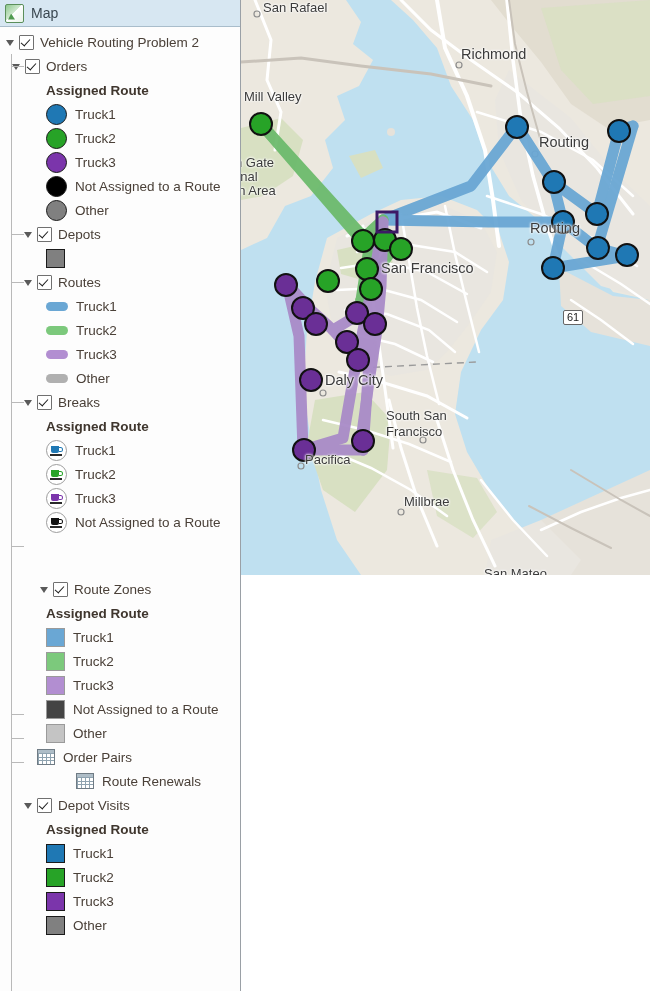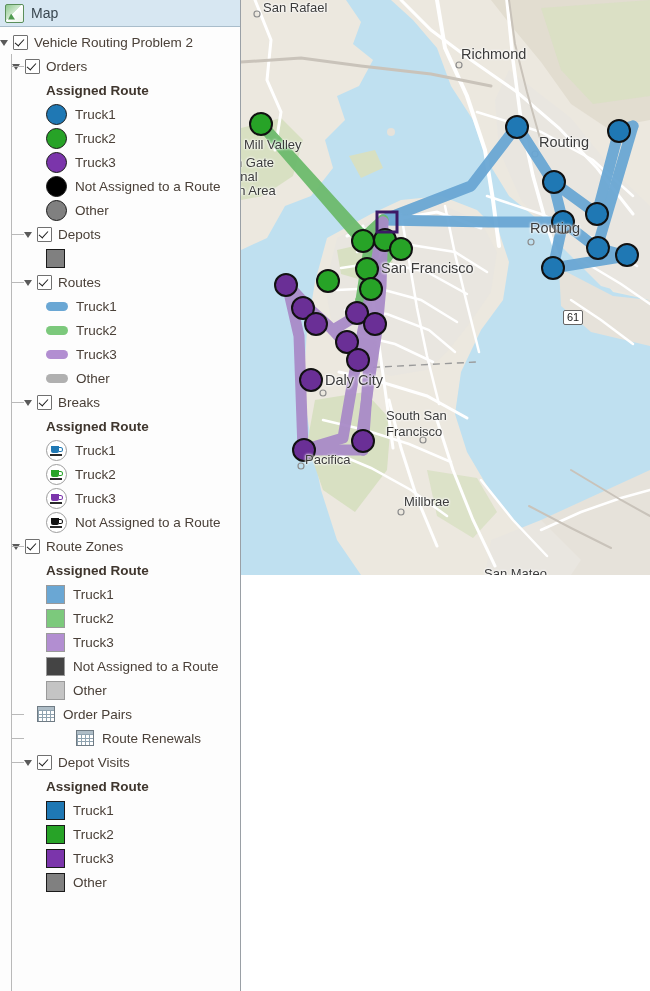--- a/index.html
+++ b/index.html
@@ -75,21 +75,21 @@
 <div id="root">
 
   <div id="panel">
 
     <div id="panel-header">
       <span class="map-tab-icon"></span>
       <span class="ttl">Map</span>
     </div>
 
     <div id="tree">
-        <div class="row" style="">
+        <div class="row" style="padding-left: 6px;">
           <span class="twisty open"></span>
           <span style="display: inline-block; width: 4px; flex: 0 0 auto;"></span>
           <span class="cbx on" style="margin-right: 6px;"></span>
           <span class="lbl">Vehicle Routing Problem 2</span>
         </div>
         <div class="row" style="padding-left: 12px;">
           <span class="twisty open"></span>
           <span style="display: inline-block; width: 4px; flex: 0 0 auto;"></span>
           <span class="cbx on" style="margin-right: 6px;"></span>
           <span class="lbl">Orders</span>
@@ -178,21 +178,21 @@
           </span>
           <span class="lbl">Truck3</span>
         </div>
         <div class="row" style="padding-left: 46px;">
           <span class="sw cup" style="margin-right: 8px;">
             <i style="background: rgb(17, 17, 17); color: rgb(17, 17, 17);"></i>
             <u></u>
           </span>
           <span class="lbl">Not Assigned to a Route</span>
         </div>
-        <div class="row" style="padding-left: 12px;">
+        <div class="row" style="padding-left: 40px; margin-top: 43px;">
           <span class="twisty open"></span>
           <span style="display: inline-block; width: 4px; flex: 0 0 auto;"></span>
           <span class="cbx on" style="margin-right: 6px;"></span>
           <span class="lbl">Route Zones</span>
         </div>
         <div class="row hdr" style="padding-left: 46px;">
           <span class="lbl">Assigned Route</span>
         </div>
         <div class="row" style="padding-left: 46px;">
           <span class="sw sqz" style="background: rgb(106, 167, 212); margin-right: 8px;"></span>
@@ -419,21 +419,21 @@
           </g>
         </g>
 
         <rect x="136" y="212" width="20" height="20" fill="none" stroke="#3d1a66" stroke-width="3"></rect>
       </g>
     </svg>
 
     <div id="map-labels">
         <div class="mlabel" style="left: 22px; top: 0px;">San Rafael</div>
         <div class="mlabel big" style="left: 220px; top: 46px;">Richmond</div>
-        <div class="mlabel" style="left: 3px; top: 89px; margin-top: 48px;">Mill Valley</div>
+        <div class="mlabel" style="left: 3px; top: 89px;">Mill Valley</div>
         <div class="mlabel big" style="left: 298px; top: 134px;">Routing</div>
         <div class="mlabel" style="left: -6px; top: 155px;">n Gate</div>
         <div class="mlabel" style="left: -8px; top: 169px;">onal</div>
         <div class="mlabel" style="left: -10px; top: 183px;">on Area</div>
         <div class="mlabel big" style="left: 289px; top: 220px;">Routing</div>
         <div class="mlabel big" style="left: 140px; top: 260px;">San Francisco</div>
         <div class="mlabel big" style="left: 84px; top: 372px;">Daly City</div>
         <div class="mlabel" style="left: 145px; top: 408px;">South San</div>
         <div class="mlabel" style="left: 145px; top: 424px;">Francisco</div>
         <div class="mlabel" style="left: 64px; top: 452px;">Pacifica</div>

